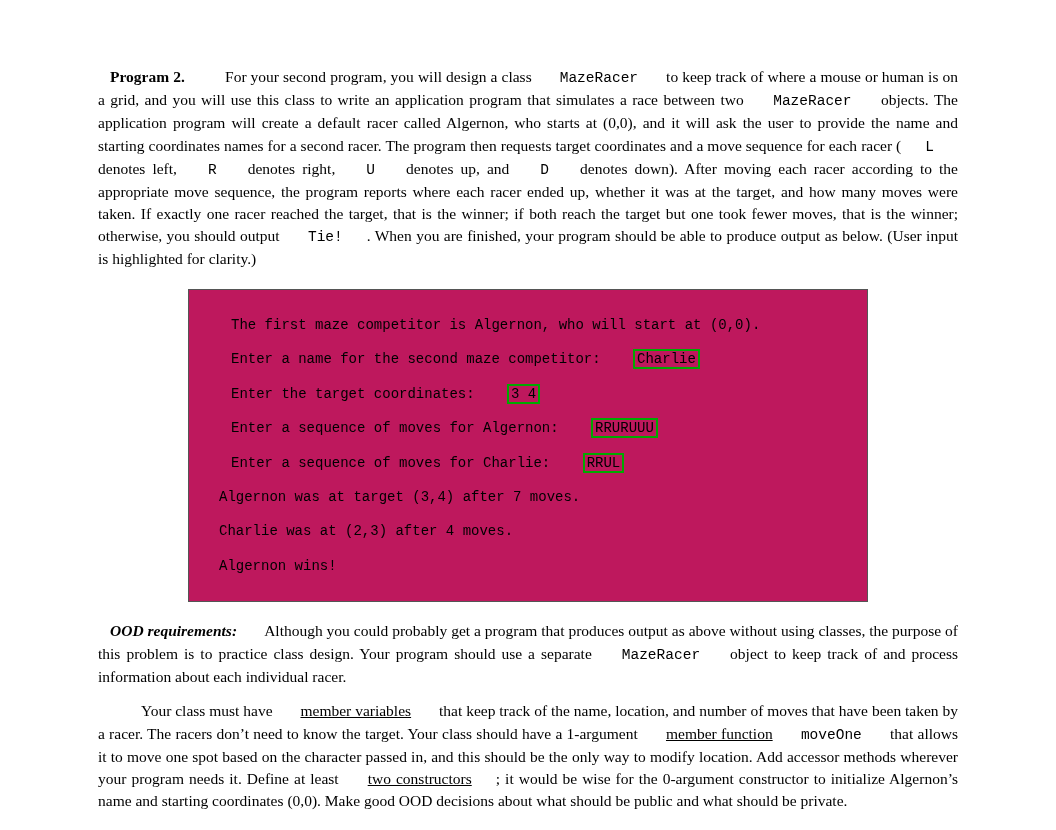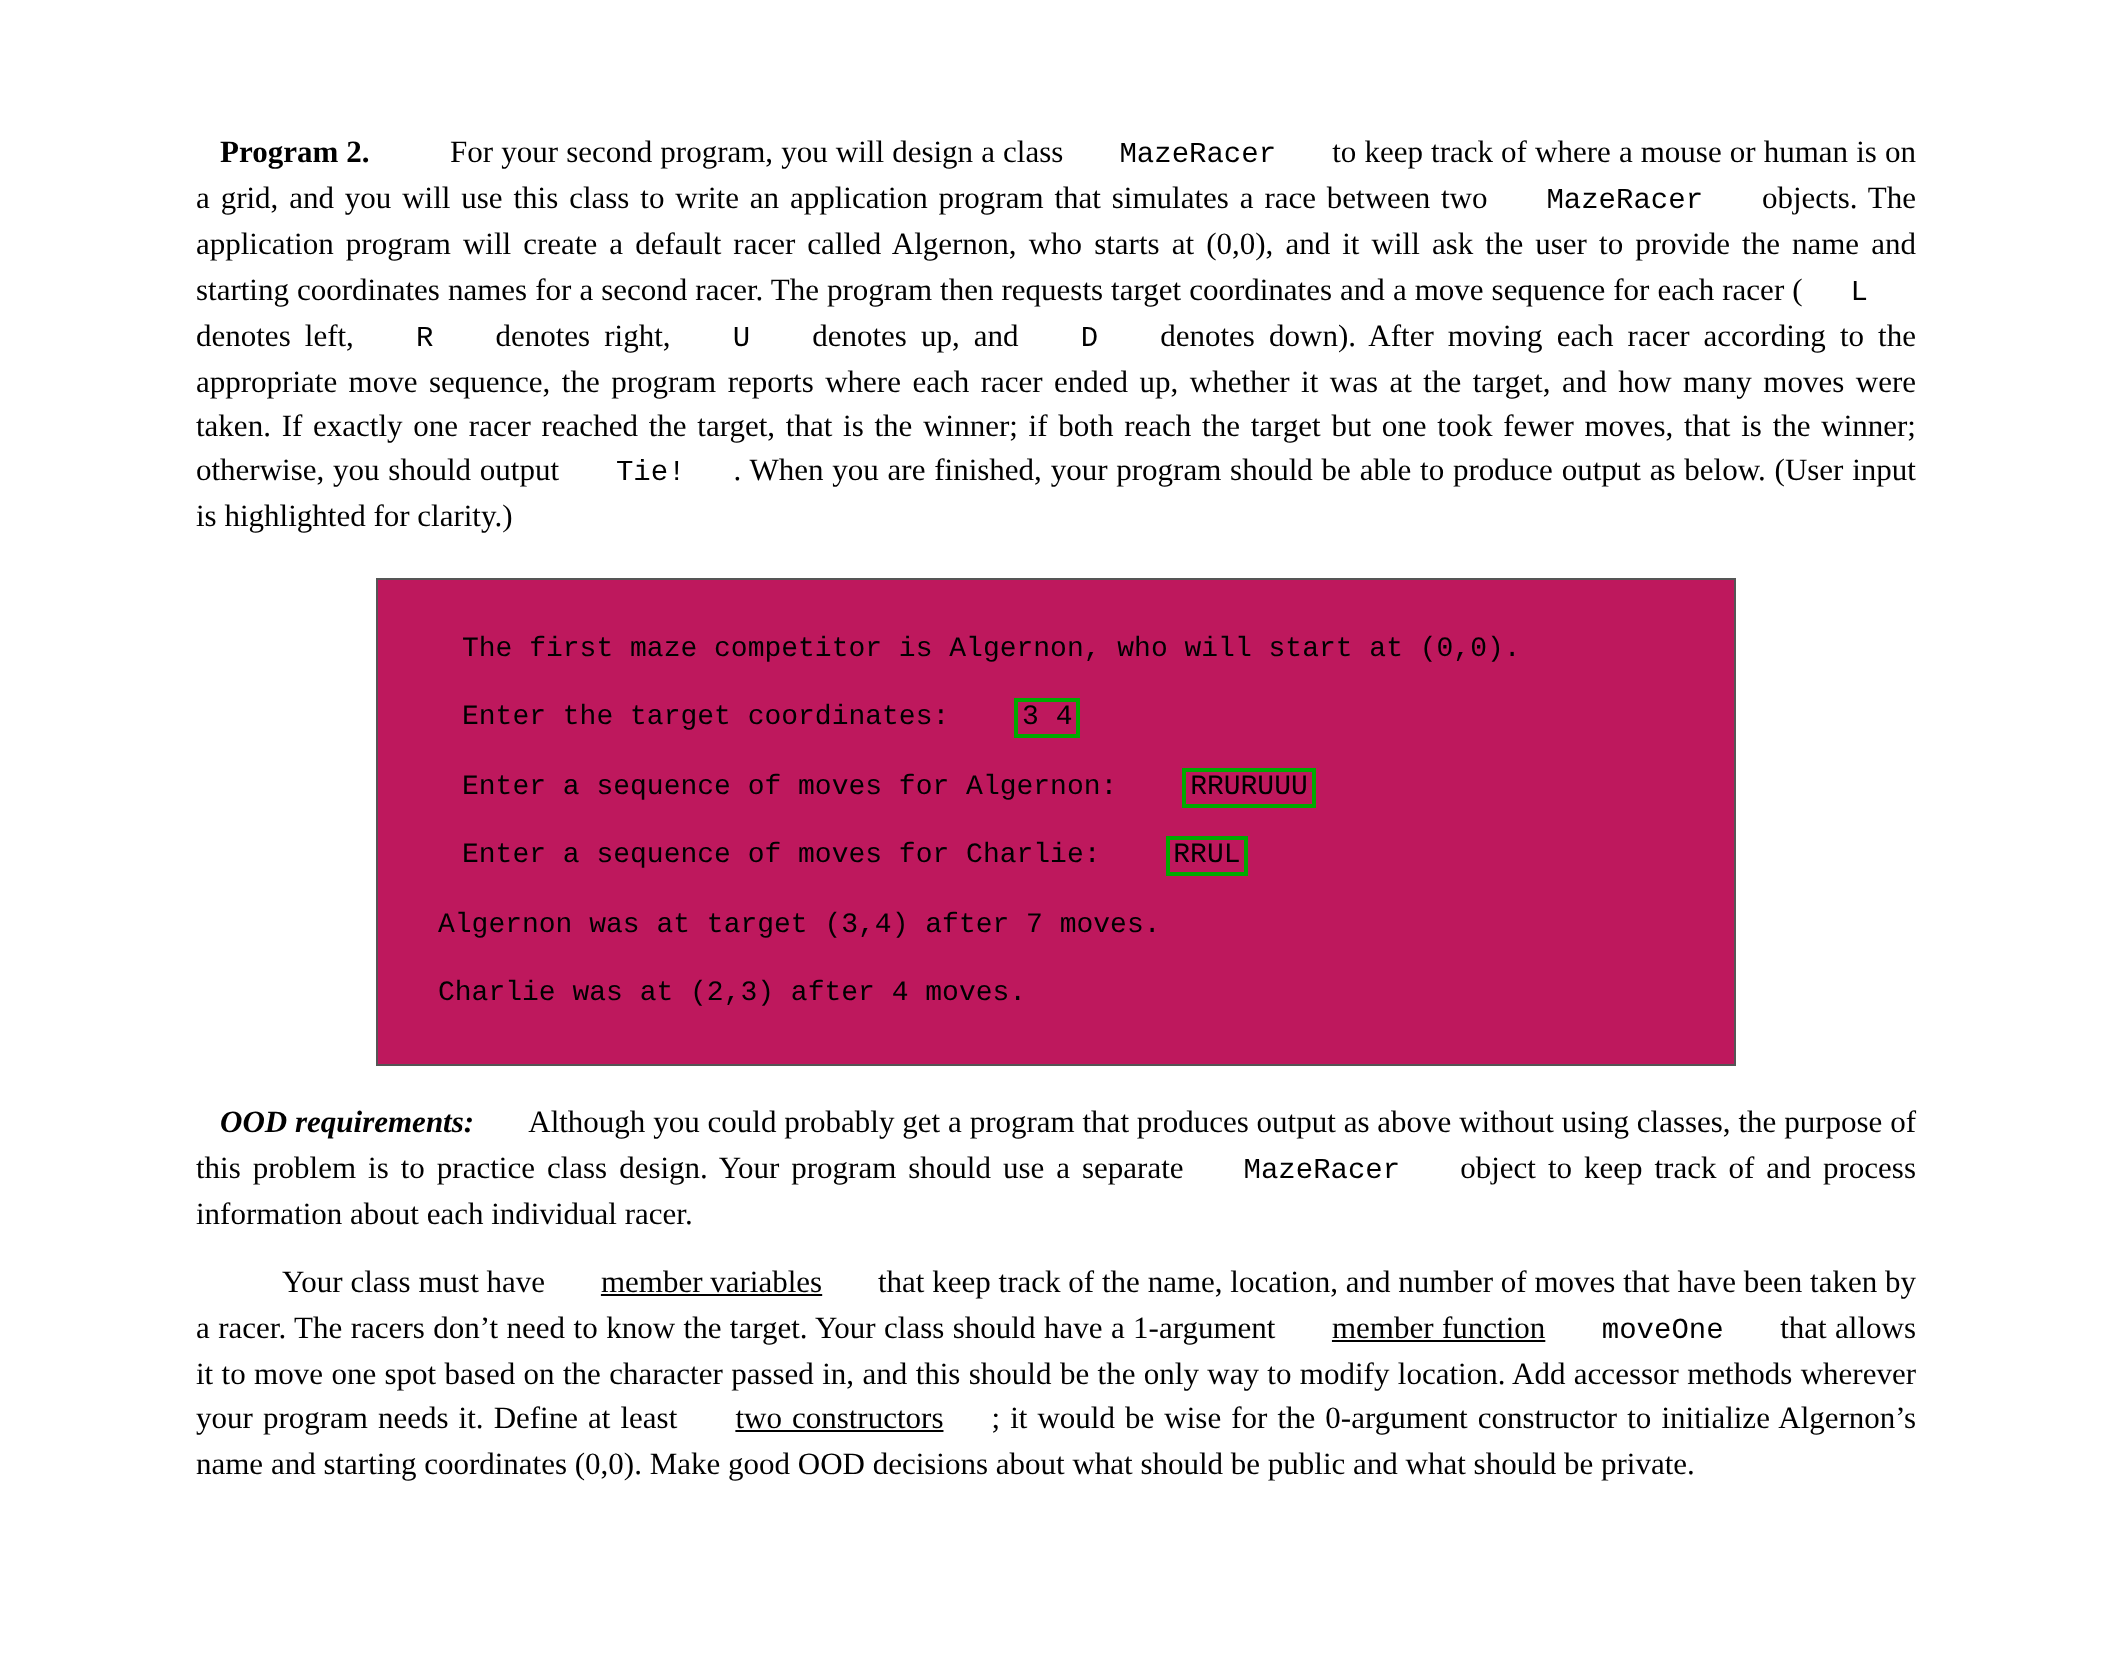--- a/index.html
+++ b/index.html
@@ -71,30 +71,34 @@
     <span class="bold">Program 2.</span>&nbsp;&nbsp;&nbsp;
     <span>For your second program, you will design a class </span><code>MazeRacer</code><span> to keep track of where a mouse or human is on a grid, and you will use this class to write an application program that simulates a race between two </span><code>MazeRacer</code><span> objects.  The application program will create a default racer called Algernon, who starts at (0,0), and it will ask the user to provide the name and starting coordinates names for a second racer. The program then requests target coordinates and a move sequence for each racer (</span><code>L</code><span> denotes left, </span><code>R</code><span> denotes right, </span><code>U</code><span> denotes up, and </span><code>D</code><span> denotes down).  After moving each racer according to the appropriate move sequence, the program reports where each racer ended up, whether it was at the target, and how many moves were taken.  If exactly one racer reached the target, that is the winner; if both reach the target but one took fewer moves, that is the winner; otherwise, you should output </span><code>Tie!</code><span>.  When you are finished, your program should be able to produce output as below. (User input is highlighted for clarity.)</span>
   </p>
 </div>
 
 <div class="output-box">
   <div>
     <span>The first maze competitor is Algernon, who will start at (0,0).</span>
   </div>
   <div>
+    <span>Enter a name for the second maze competitor: </span><span class="input-highlight">Charlie</span>
+  </div>
+  <div>
     <span>Enter the target coordinates: </span><span class="input-highlight">3 4</span>
   </div>
   <div>
     <span>Enter a sequence of moves for Algernon: </span><span class="input-highlight">RRURUUU</span>
   </div>
   <div>
     <span>Enter a sequence of moves for Charlie: </span><span class="input-highlight">RRUL</span>
   </div>
   <div>Algernon was at target (3,4) after 7 moves.</div>
   <div>Charlie was at (2,3) after 4 moves.</div>
+  <div>Algernon wins!</div>
 </div>
 
 <div class="ood-section">
   <p>
     <span class="italic bold">OOD requirements:</span><span> Although you could probably get a program that produces output as above without using classes, the purpose of this problem is to practice class design. Your program should use a separate </span><code>MazeRacer</code><span> object to keep track of and process information about each individual racer.</span>
   </p>
   <p class="indented">
     <span>Your class must have </span><span class="underline">member variables</span><span> that keep track of the name, location, and number of moves that have been taken by a racer. The racers don’t need to know the target. Your class should have a 1-argument </span><span class="underline">member function</span> <code>moveOne</code><span> that allows it to move one spot based on the character passed in, and this should be the only way to modify location.  Add accessor methods wherever your program needs it.  Define at least </span><span class="underline">two constructors</span><span>; it would be wise for the 0-argument constructor to initialize Algernon’s name and starting coordinates (0,0). Make good OOD decisions about what should be public and what should be private.</span>
   </p>
 </div>

